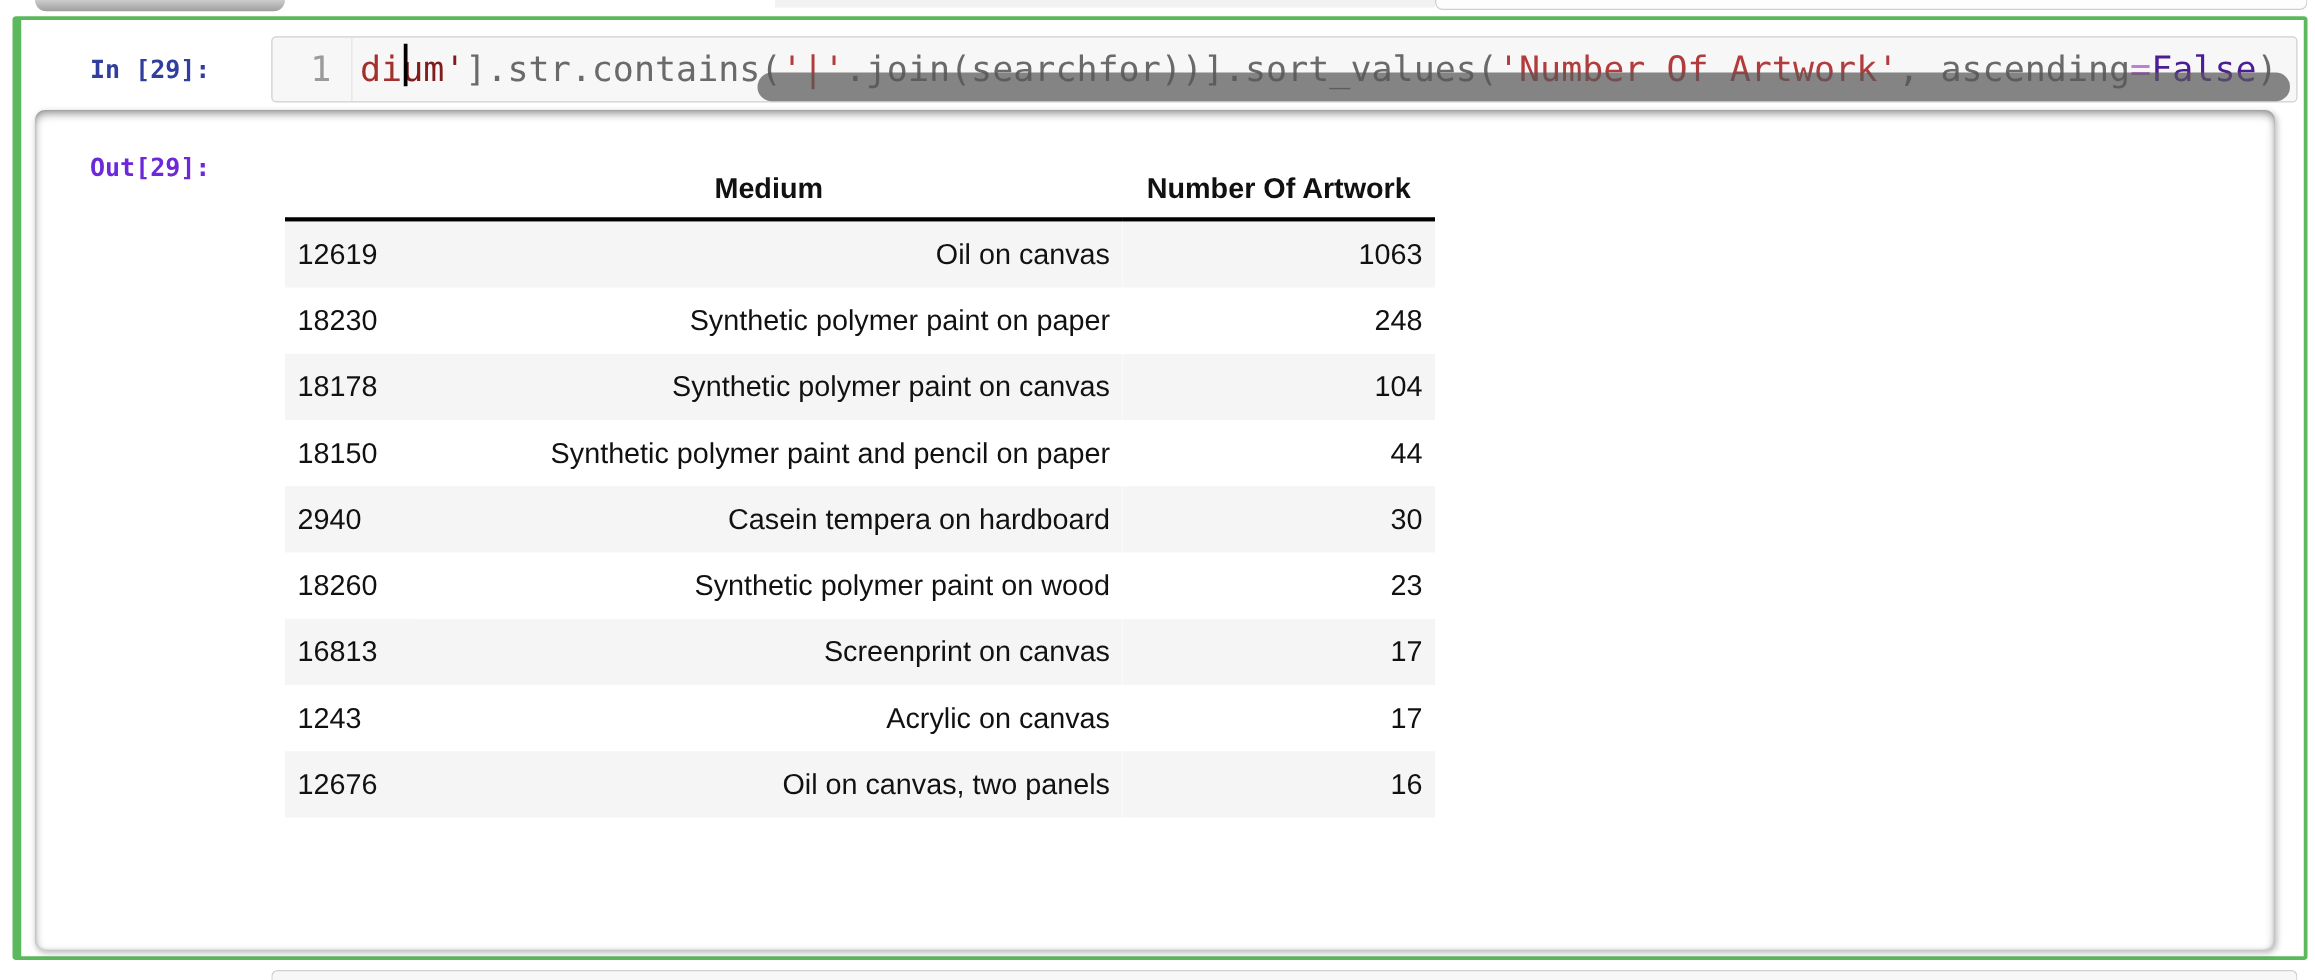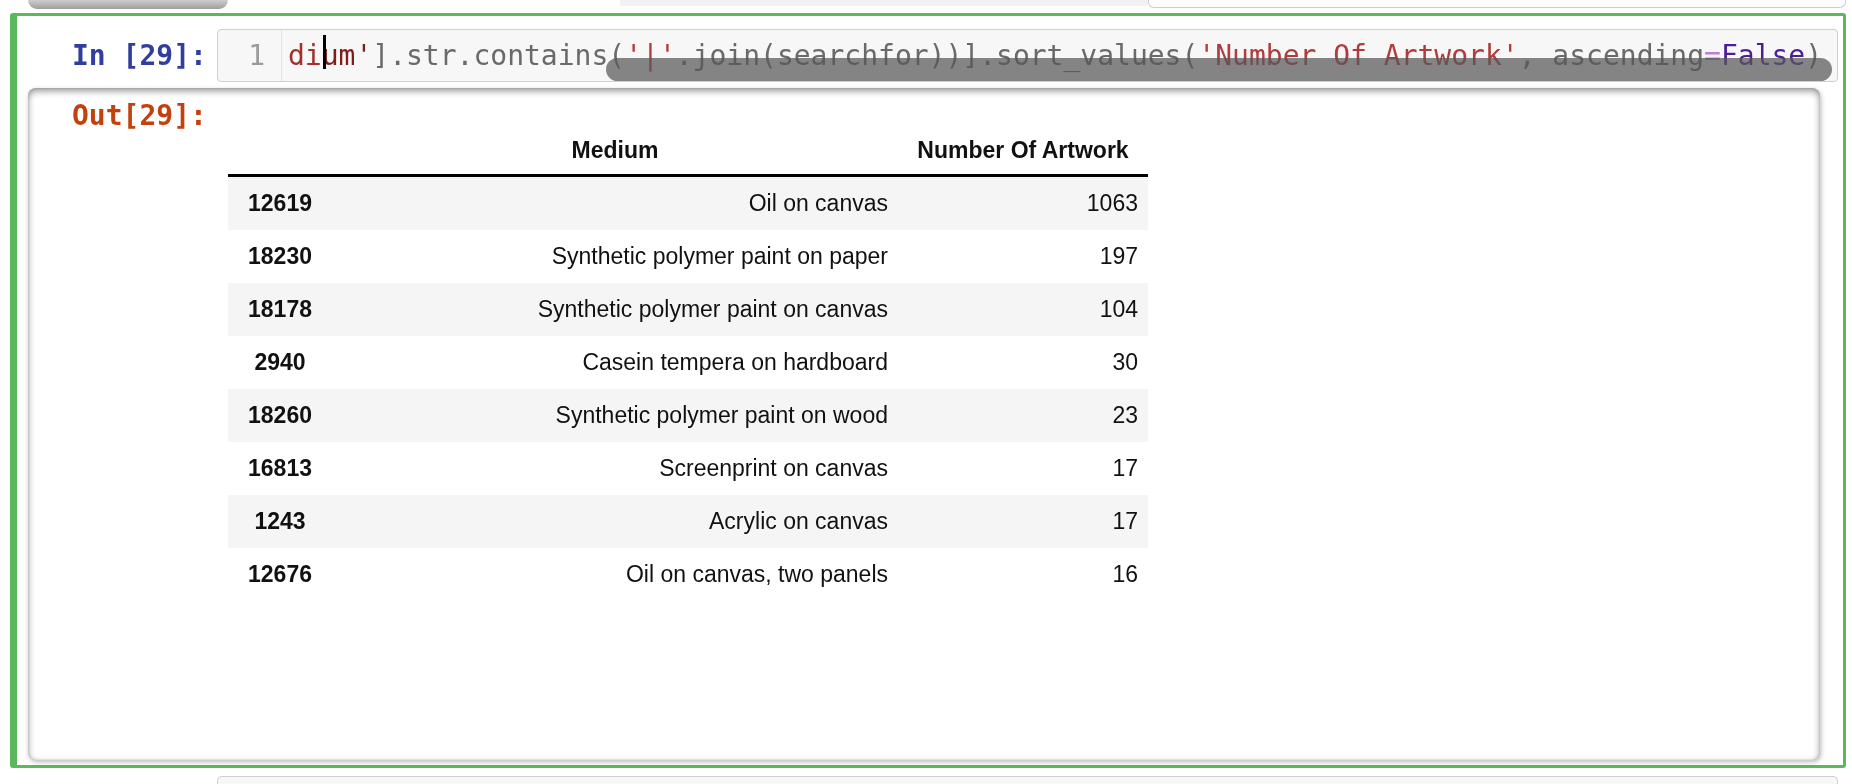--- a/index.html
+++ b/index.html
@@ -27,21 +27,21 @@
 
   
   .cell {
     position:absolute; left:10px; top:13px; width:1836px; height:755px;
     background:#ffffff; border:3px solid #5cb85c; border-left-width:7px;
     border-radius:3px;
   }
 
   .prompt {
     position:absolute; font-family:"DejaVu Sans Mono", monospace;
-    font-size:28px; font-weight:700; white-space:pre;
+    font-size:20px; font-weight:700; white-space:pre;
   }
   .prompt.in  { left:55px; top:13px; height:53px; line-height:53px; color:#303F9F; }
 
   
   .input-box {
     position:absolute; left:200px; top:13px; width:1621px; height:53px;
     background:#f7f7f7; border:1px solid #cfcfcf; border-radius:4px;
   }
   .gutter {
     position:absolute; left:0; top:0; bottom:0; width:64px;
@@ -71,41 +71,41 @@
 
   
   .out-box {
     position:absolute; left:11px; top:72px; width:1792px; height:672px;
     background:#ffffff; border-radius:8px; overflow:hidden;
     box-shadow: inset 0 3px 7px rgba(0,0,0,0.42),
                 inset 0 0 2px rgba(0,0,0,0.18),
                 1px 2px 5px rgba(0,0,0,0.28);
   }
   .prompt.out {
-    left:44px; top:8px; height:40px; line-height:40px; color:#c2410c;
+    left:44px; top:26px; height:40px; line-height:40px; color:#6d28d9;
     position:absolute;
   }
 
   
   .df-wrap { position:absolute; left:200px; top:39px; }
   table.dataframe {
     border-collapse:collapse; table-layout:fixed; width:920px;
     font-family:"Liberation Sans", sans-serif; font-size:23px; color:#111;
   }
   table.dataframe col.c-idx { width:104px; }
   table.dataframe col.c-med { width:566px; }
   table.dataframe col.c-num { width:250px; }
   table.dataframe thead th {
     height:48px; font-weight:700; text-align:center; padding:0 10px;
     border-bottom:3px solid #000; vertical-align:middle; white-space:nowrap;
   }
   table.dataframe tbody tr { height:53px; }
   table.dataframe tbody tr:nth-child(odd) { background:#f5f5f5; }
   table.dataframe tbody th {
-    font-weight:700; text-align:center; padding:13px 10px; white-space:nowrap;
+    font-weight:400; text-align:left; padding:13px 10px; white-space:nowrap;
   }
   table.dataframe tbody td {
     text-align:right; padding:0 10px; white-space:nowrap; overflow:hidden;
   }
 
   
   .next-in-frag {
     position:absolute; left:217px; top:776px; width:1621px; height:8px;
     background:#f7f7f7; border:1px solid #cfcfcf; border-bottom:none;
     border-radius:5px 5px 0 0;
@@ -151,26 +151,31 @@
           </thead>
           <tbody>
               <tr>
                 <th>12619</th>
                 <td>Oil on canvas</td>
                 <td>1063</td>
               </tr>
               <tr>
                 <th>18230</th>
                 <td>Synthetic polymer paint on paper</td>
-                <td>197</td>
+                <td>248</td>
               </tr>
               <tr>
                 <th>18178</th>
                 <td>Synthetic polymer paint on canvas</td>
                 <td>104</td>
+              </tr>
+              <tr>
+                <th>18150</th>
+                <td>Synthetic polymer paint and pencil on paper</td>
+                <td>44</td>
               </tr>
               <tr>
                 <th>2940</th>
                 <td>Casein tempera on hardboard</td>
                 <td>30</td>
               </tr>
               <tr>
                 <th>18260</th>
                 <td>Synthetic polymer paint on wood</td>
                 <td>23</td>

